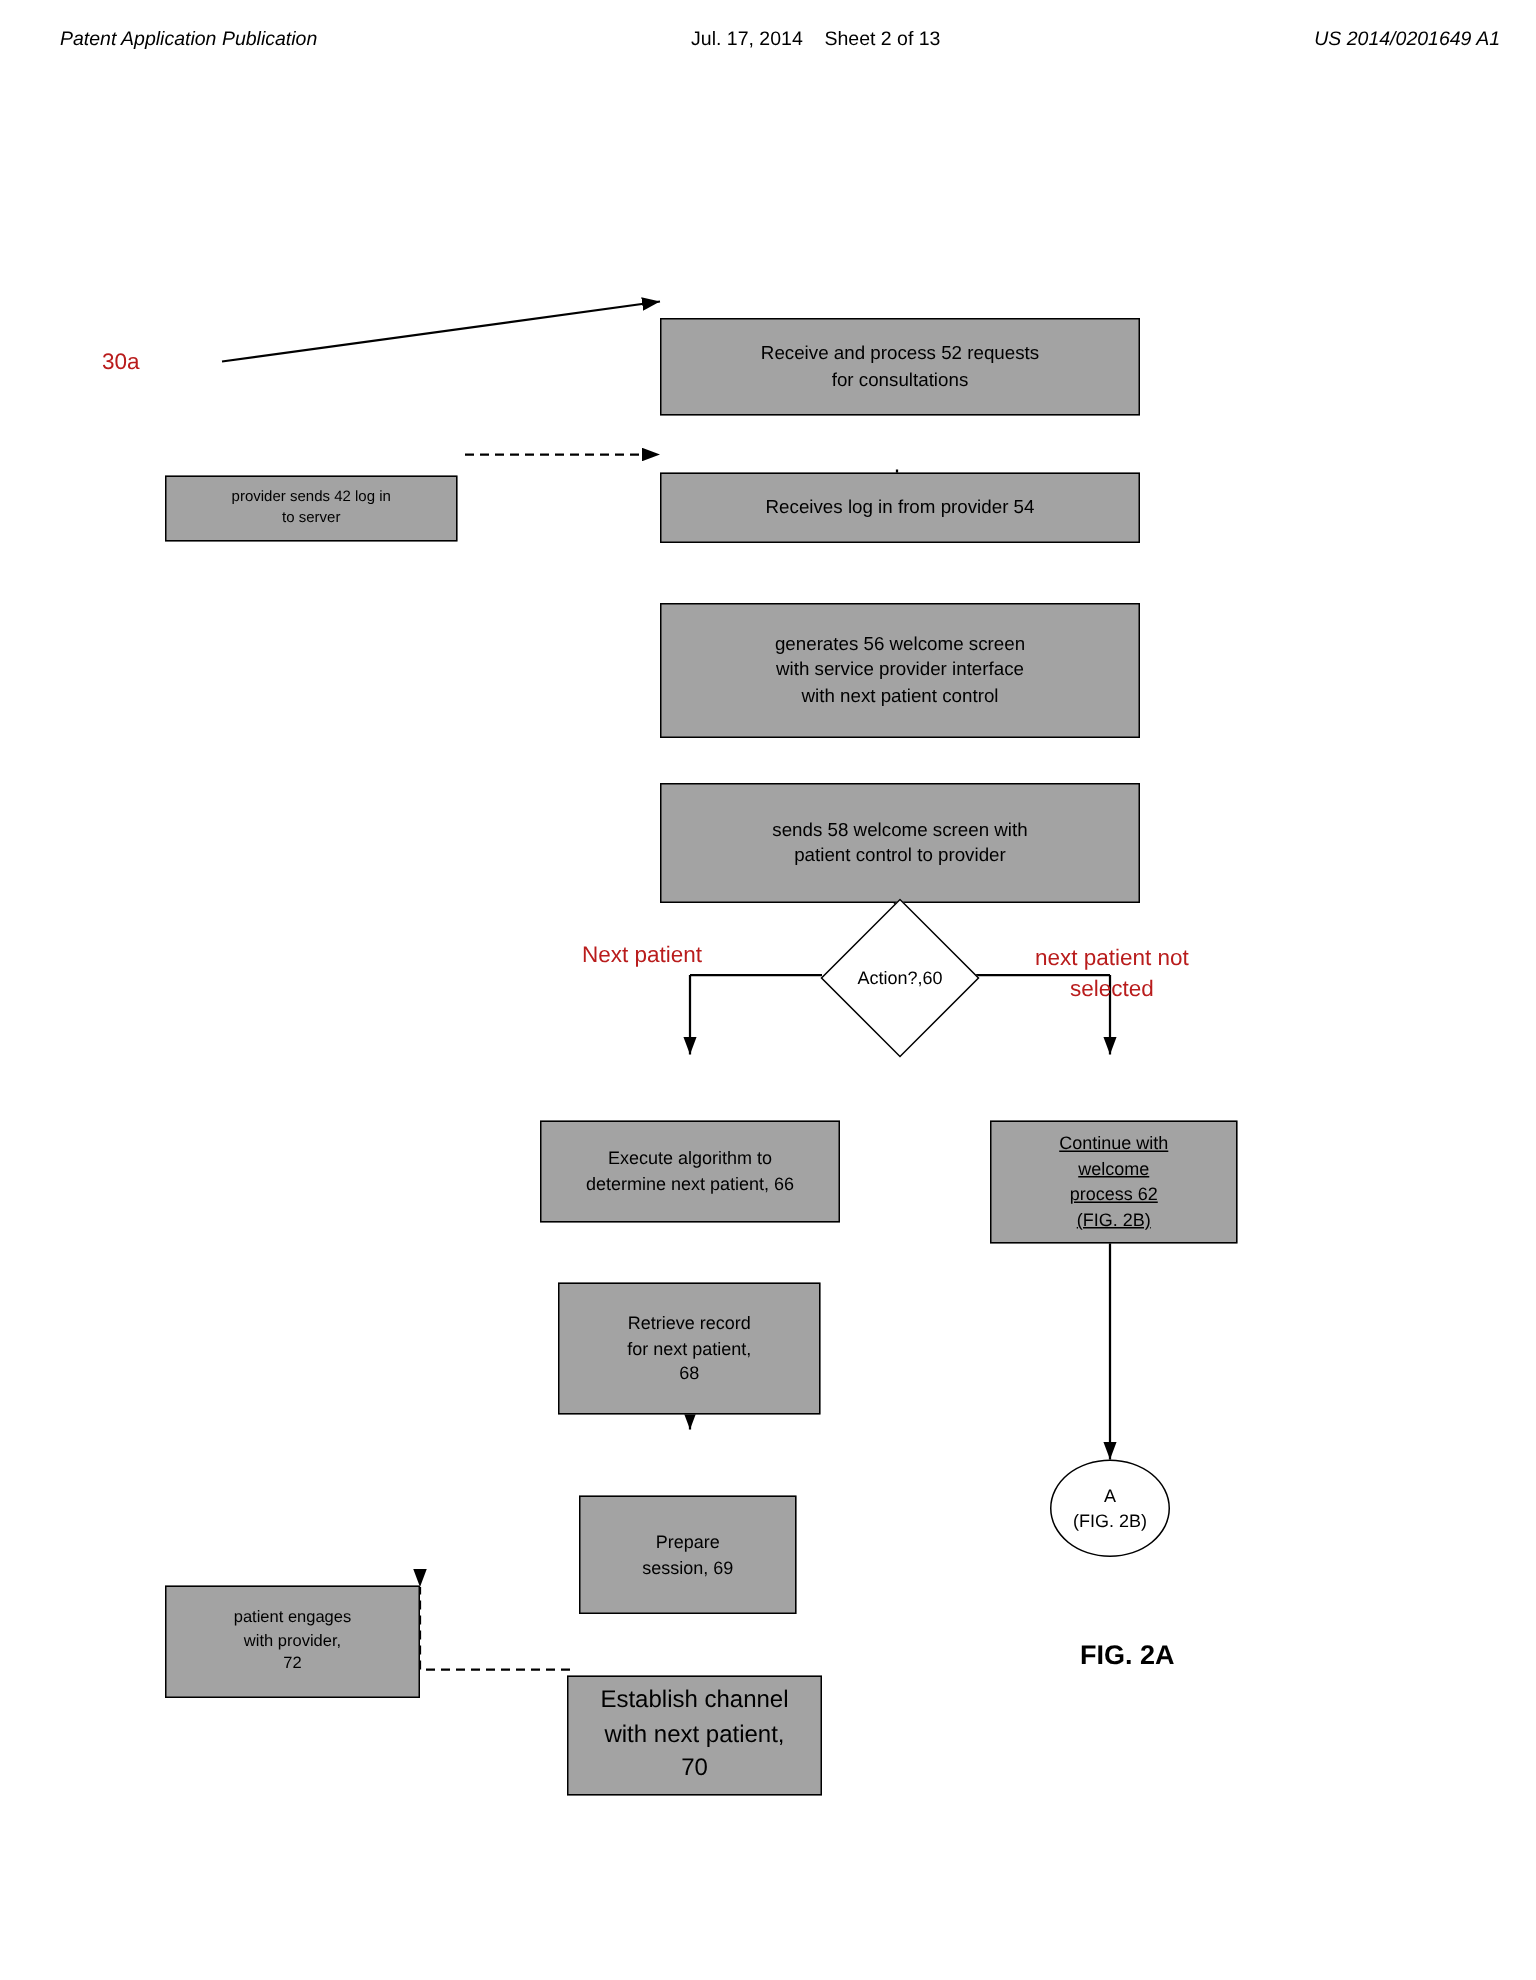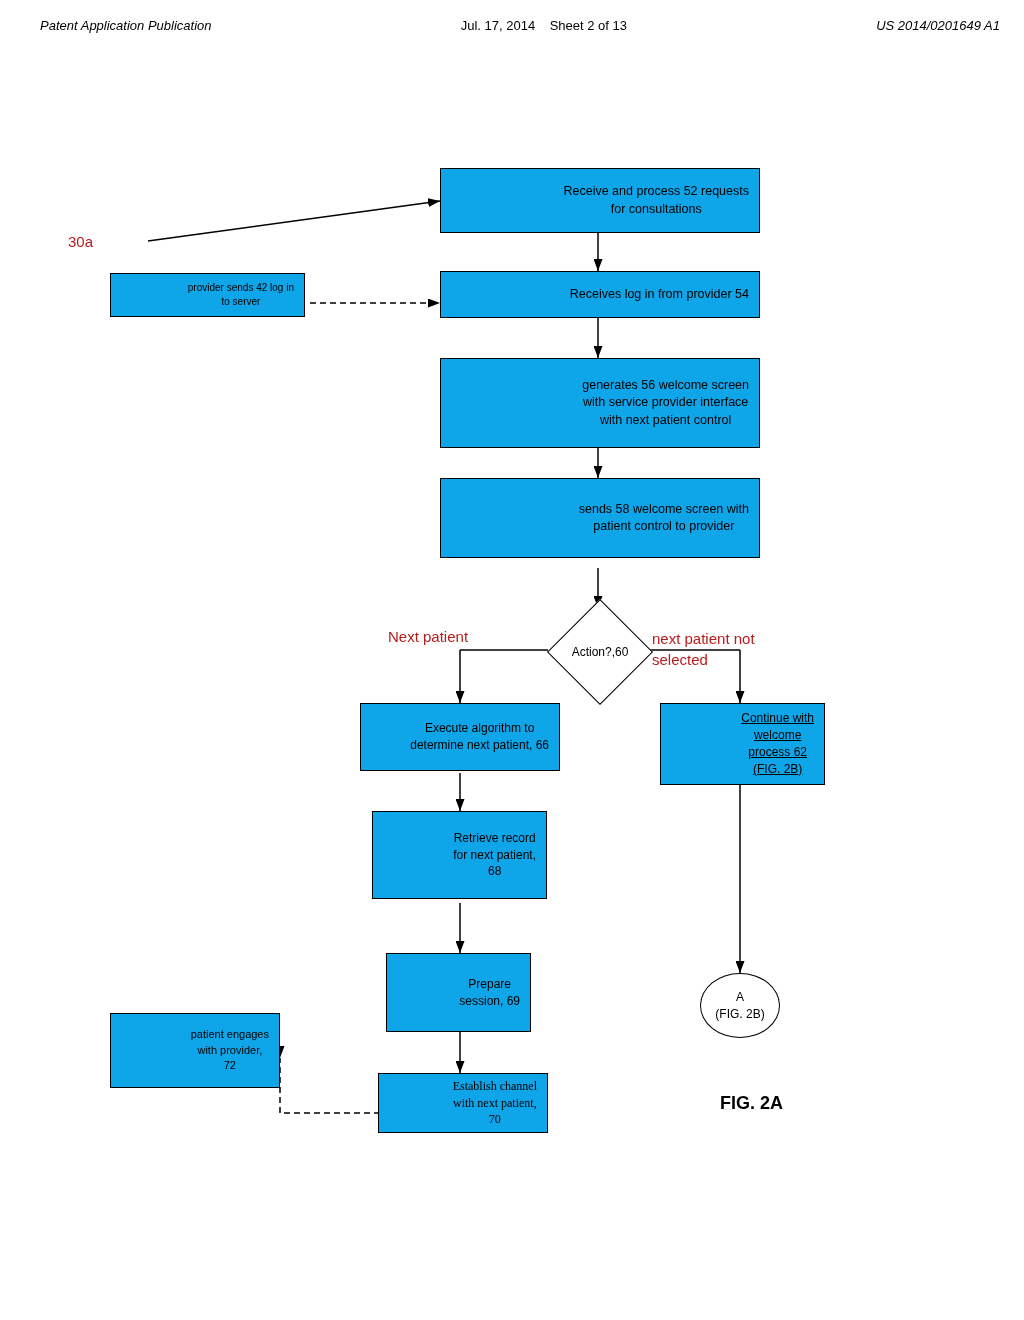--- a/index.html
+++ b/index.html
@@ -26,27 +26,28 @@
     .diagram-area {
       position: relative;
       width: 1024px;
       height: 1230px;
       margin-top: 10px;
     }
     
     .box {
       position: absolute;
       border: 1.5px solid #000;
-      background: #0ea5e9;
+      background: #a3a3a3;
       text-align: center;
       display: flex;
       align-items: center;
-      justify-content: flex-end;
+      justify-content: center;
       padding: 6px 10px;
       line-height: 1.3;
+      margin-top: 44px;
     }
     .diamond {
       position: absolute;
       width: 120px;
       height: 80px;
       text-align: center;
     }
     .diamond-inner {
       position: absolute;
       top: 50%;
@@ -174,21 +175,21 @@
     <span>sends 58 welcome screen with<br>patient control to provider</span>
   </div>
 
   <div class="diamond" style="left: 540px; top: 555px; width: 120px; height: 88px;">
     <div class="diamond-inner"></div>
     <div class="diamond-text">Action?,60</div>
   </div>
 
   <div class="label-text" style="left: 388px; top: 575px;">Next patient</div>
 
-  <div class="label-text" style="left: 652px; top: 575px; line-height: 1.4;">next patient not<br>selected</div>
+  <div class="label-text" style="left: 690px; top: 575px; line-height: 1.4; text-align: center;">next patient not<br>selected</div>
 
   <div class="box" style="left: 360px; top: 650px; width: 200px; height: 68px; font-size: 12px; line-height: 1.4;">
     <span>Execute algorithm to<br>determine next patient, 66</span>
   </div>
 
   <div class="box" style="left: 660px; top: 650px; width: 165px; height: 82px; font-size: 12px; line-height: 1.4; text-decoration: underline;">
     <span>Continue with<br>welcome<br>process 62<br>(FIG. 2B)</span>
   </div>
 
   <div class="box" style="left: 372px; top: 758px; width: 175px; height: 88px; font-size: 12px; line-height: 1.4;">
@@ -200,19 +201,19 @@
   </div>
 
   <div class="oval" style="left: 700px; top: 920px; width: 80px; height: 65px; font-size: 12px; line-height: 1.4;">
     <span>A<br>(FIG. 2B)</span>
   </div>
 
   <div class="box" style="left: 110px; top: 960px; width: 170px; height: 75px; font-size: 11px; line-height: 1.4;">
     <span>patient engages<br>with provider,<br>72</span>
   </div>
 
-  <div class="box" style="left: 378px; top: 1020px; width: 170px; height: 60px; font-size: 12px; line-height: 1.4; font-family: Liberation Serif, serif;">
+  <div class="box" style="left: 378px; top: 1020px; width: 170px; height: 80px; font-size: 16px; line-height: 1.4;">
     <span>Establish channel<br>with next patient,<br>70</span>
   </div>
 
   <div class="fig-label" style="left: 720px; top: 1040px;">FIG. 2A</div>
 
 </div>
 
 </body></html>

